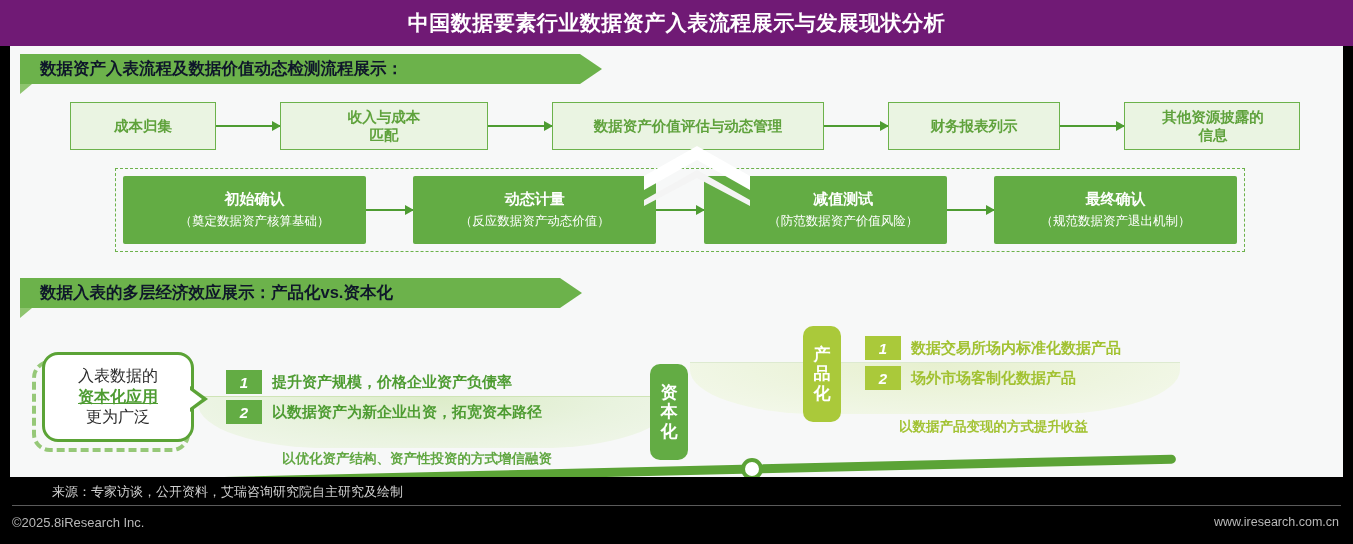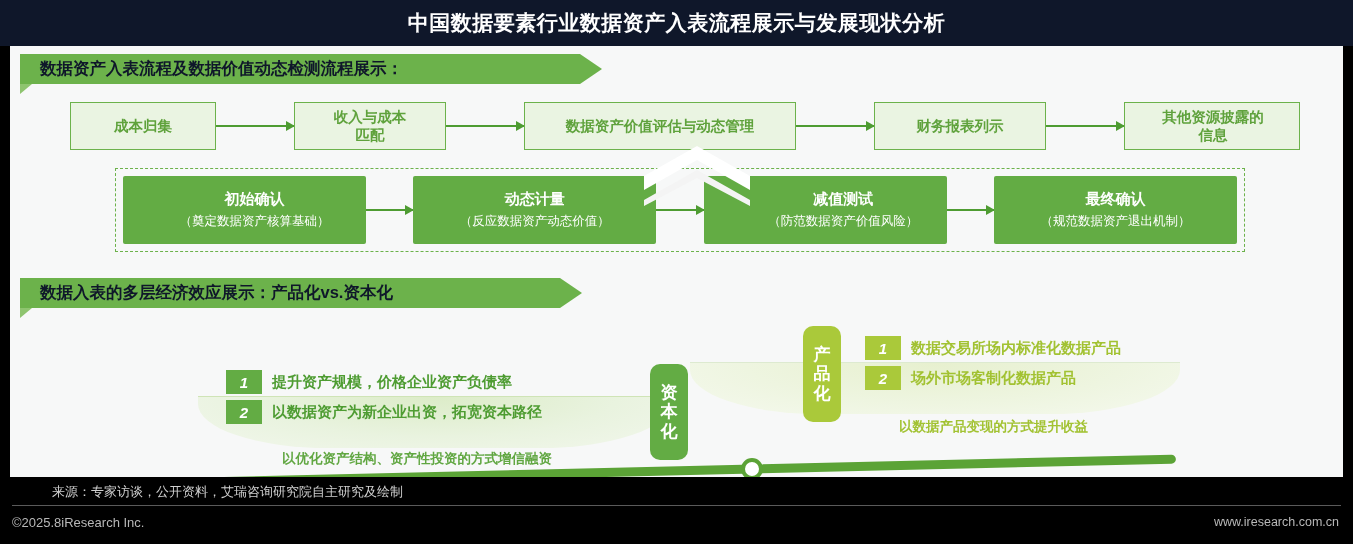--- a/index.html
+++ b/index.html
@@ -8,21 +8,21 @@
     background: #000;
     font-family: "Liberation Sans", "DejaVu Sans", sans-serif;
     overflow: hidden;
     position: relative;
   }
 
   
   .title-bar {
     height: 46px;
     display: flex; align-items: center; justify-content: center;
-    background: #0f172a;
+    background: #701a75;
   }
   .title-bar .title {
     color: #ffffff;
     font-size: 21px;
     font-weight: bold;
     letter-spacing: 0.5px;
   }
 
   
   .panel {
@@ -82,21 +82,21 @@
     font-size: 14.5px;
     display: flex; align-items: center; justify-content: center;
     text-align: center;
     height: 48px;
     line-height: 1.25;
     padding: 2px 6px;
     position: relative;
     z-index: 3;
   }
   .fbox.b1 { width: 146px; }
-  .fbox.b2 { width: 152px; }
+  .fbox.b2 { width: 208px; }
   .fbox.b3 { width: 272px; }
   .fbox.b4 { width: 172px; }
   .fbox.b5 { width: 176px; padding-left: 8px; }
 
   .arrow {
     flex: 1 1 auto;
     height: 2px;
     background: #4e9c32;
     position: relative;
     min-width: 20px;
@@ -396,20 +396,30 @@
   <div class="ribbon" id="ribbon2">
     <span>数据入表的多层经济效应展示：产品化vs.资本化</span>
   </div>
   <div class="ribbon-tail" id="ribbon2-tail"></div>
 
   <div class="scale-area">
 
     <div class="platter-left"></div>
     <div class="platter-right"></div>
 
+    <div class="bubble-wrap">
+      <div class="bubble-shadow"></div>
+      <div class="bubble">
+        <div class="l1">入表数据的</div>
+        <div class="l2">资本化应用</div>
+        <div class="l3">更为广泛</div>
+      </div>
+      <div class="bubble-tip"></div>
+      <div class="bubble-tip-in"></div>
+    </div>
 
     <div class="num-list" id="list-left">
       <div class="num-row">
         <div class="num-chip">1</div>
         <div class="num-text">提升资产规模，价格企业资产负债率</div>
       </div>
       <div class="num-row">
         <div class="num-chip">2</div>
         <div class="num-text">以数据资产为新企业出资，拓宽资本路径</div>
       </div>

